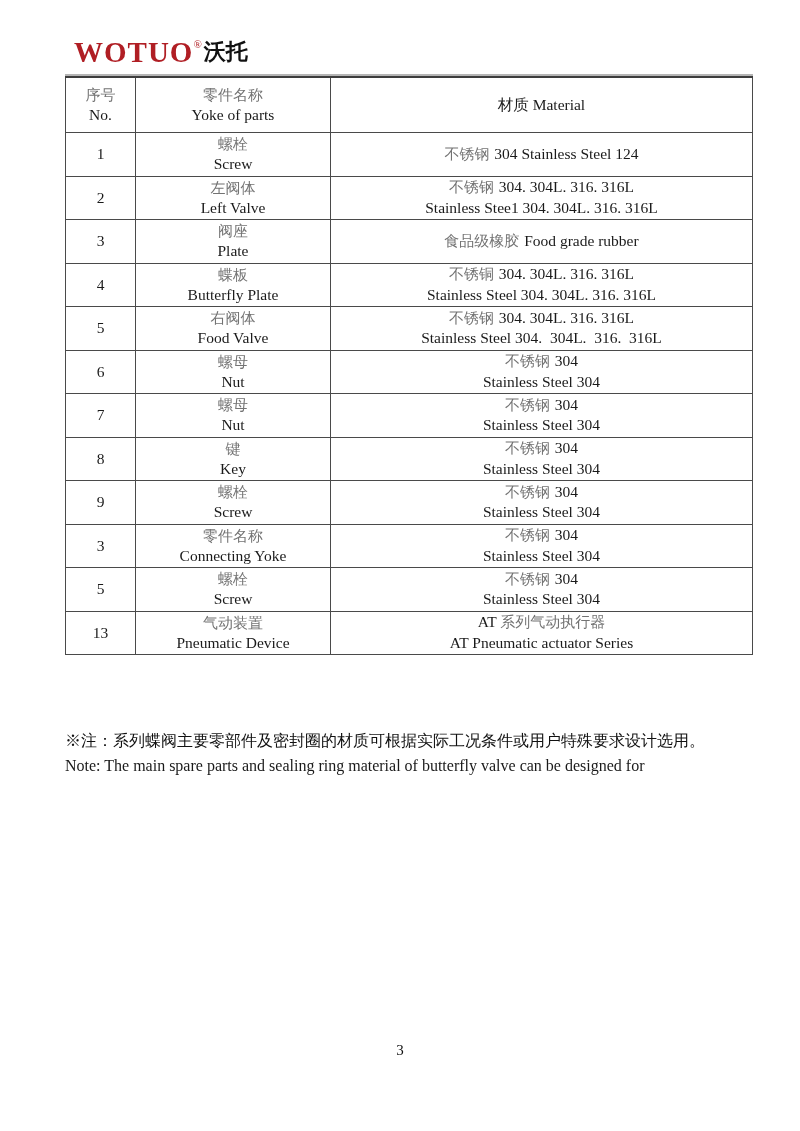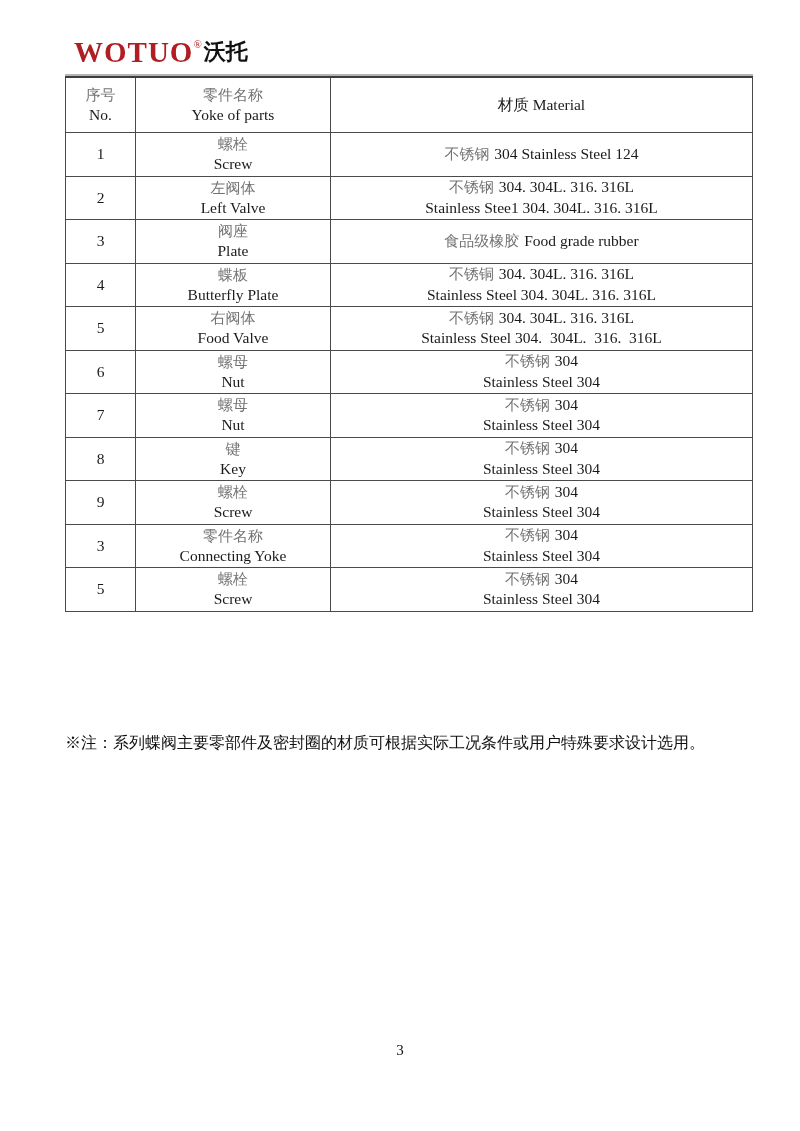--- a/index.html
+++ b/index.html
@@ -35,21 +35,21 @@
   tr.head th { height:54px; font-weight:normal; }
   tr.body-row td { height:42.5px; }
   .zh { font-family:"DejaVu Sans", sans-serif; font-size:15px; color:#737373; }
   .en { font-family:"Liberation Serif", serif; font-size:15.5px; color:#1a1a1a; white-space:pre-wrap; }
   .cell-line { line-height:20px; }
   .mat-line { line-height:20.5px; }
   td.col-no { font-family:"Liberation Serif", serif; font-size:15.5px; }
   
   .notes { position:absolute; left:65px; top:732px; width:690px; }
   .note-zh {
-    font-family:Liberation Serif, serif; font-size:16px; color:#111111;
+    font-family:Liberation Mono, monospace; font-size:16px; color:#111111;
     line-height:21px;
   }
   .note-en { font-family:"Liberation Serif", serif; font-size:16px; line-height:21px; margin-top:2px; }
   .note-en-2 { padding-left:36px; }
   .note-bold-s { font-family:"DejaVu Sans", sans-serif; font-weight:bold; font-size:15px; }
   
   .page-number {
     position:absolute; left:0; top:1042px; width:100%; text-align:center;
     font-family:"Liberation Serif", serif; font-size:15px; color:#111111;
   }
@@ -197,22 +197,34 @@
           <td class="col-no">5</td>
           <td class="col-name">
             <div class="zh cell-line">螺栓</div>
             <div class="en cell-line">Screw</div>
           </td>
           <td class="col-mat">
             <div class="mat-line"><span class="zh">不锈钢 </span><span class="en">304</span></div>
             <div class="mat-line"><span class="en">Stainless Steel 304</span></div>
           </td>
         </tr>
+        <tr class="body-row">
+          <td class="col-no">13</td>
+          <td class="col-name">
+            <div class="zh cell-line">气动装置</div>
+            <div class="en cell-line">Pneumatic Device</div>
+          </td>
+          <td class="col-mat">
+            <div class="mat-line"><span class="en">AT </span><span class="zh">系列气动执行器</span></div>
+            <div class="mat-line"><span class="en">AT Pneumatic actuator Series</span></div>
+          </td>
+        </tr>
       </tbody>
   </table>
 
   <div class="notes">
     <div class="note-zh">※注：系列蝶阀主要零部件及密封圈的材质可根据实际工况条件或用户特殊要求设计选用。</div>
+    <div class="note-en">Note: The main spare parts and sealing ring material of butterfly valve can be designed for</div>
   </div>
 
   <div class="page-number">3</div>
 
 </div>
 
 </body></html>

